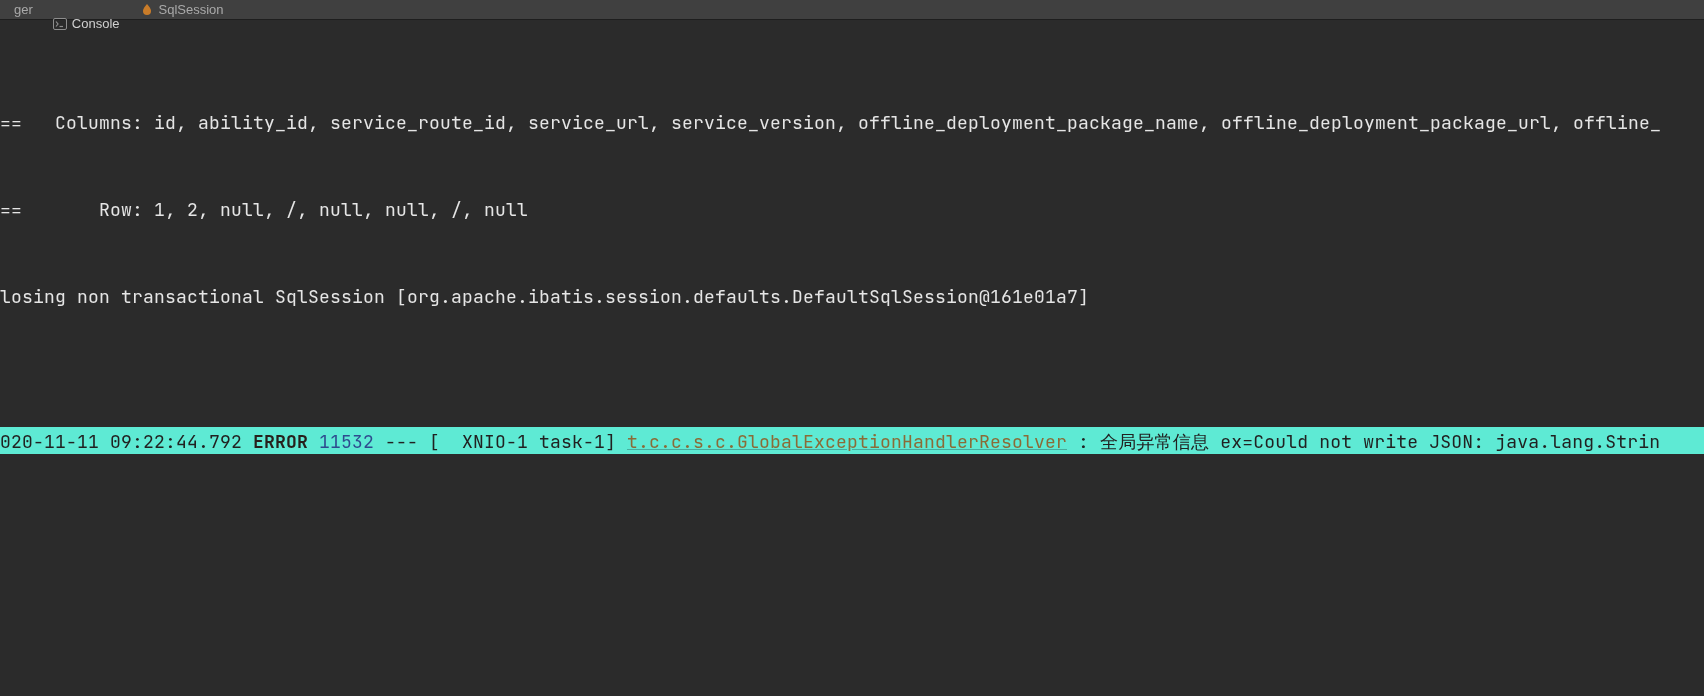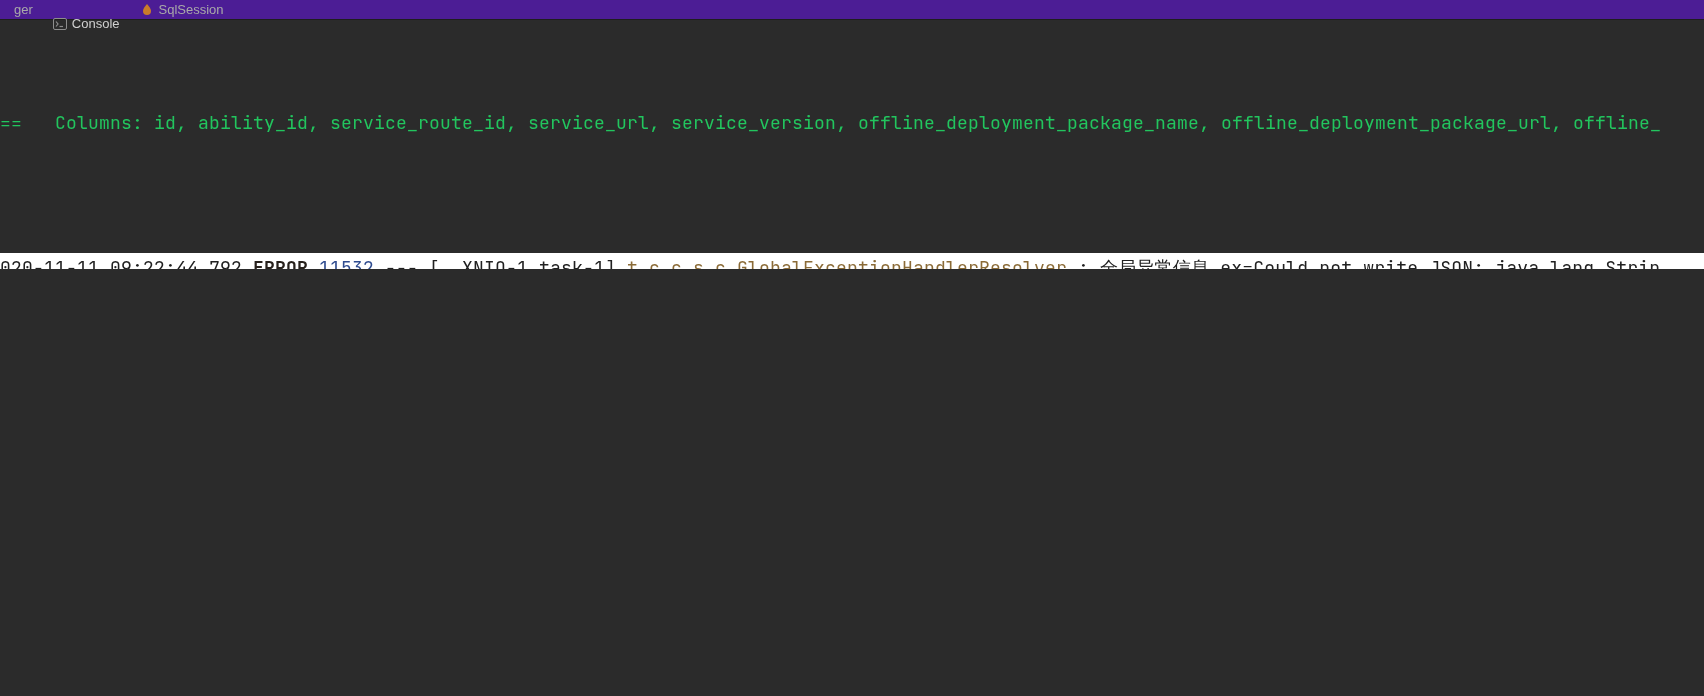--- a/index.html
+++ b/index.html
@@ -9,21 +9,21 @@
     font-family: "JetBrains Mono","Consolas","Menlo",monospace;
     font-size:18px;
     color:#BBBBBB;
     overflow:hidden;
   }
 
   
   .tabbar{
     display:flex; align-items:center;
     height:20px;
-    background:#4c1d95;
+    background:#404040;
     border-bottom:1px solid #1E1E1E;
     font-family:-apple-system,BlinkMacSystemFont,"Segoe UI",sans-serif;
     font-size:13px;
     color:#A9A9A9;
     padding-left:4px;
     user-select:none;
   }
   .tab{
     display:flex; align-items:center;
     padding:0 10px; height:100%;
@@ -33,29 +33,29 @@
 
   
   .console{
     white-space:pre;
     line-height:29px;
     letter-spacing:0.2px;
     padding-top:1px;
   }
   .ln{ display:flex; }
   .ln .txt{ white-space:pre; }
-  .white{ color:#22c55e; }
+  .white{ color:#e5e5e5; }
 
   
   .errband{
-    background:#ffffff;
+    background:#5eead4;
     color:#212121;
     line-height:29px;
     white-space:pre;
-    height:16px;
+    height:27px;
     overflow:hidden;
   }
   .errband .lvl  { color:#27211C; font-weight:600; }
   .errband .pid  { color:#2E4B8F; }
   .errband .logger{ color:#8B6B37; text-decoration:underline; text-decoration-color:rgba(0,0,0,.25);}
   .errband .msg  { color:#212121; }
 
   .gap{ height:29px; }
 </style>
 </head>
@@ -77,20 +77,22 @@
     <svg width="14" height="14" viewBox="0 0 14 14">
       <path d="M7 1 C7 1 3 5 3 8 a4 4 0 0 0 8 0 C11 5 7 1 7 1 Z" fill="#C97C29"></path>
     </svg>
     <span>SqlSession</span>
   </div>
 </div>
 
 <div class="console">
 
   <div class="ln"><span class="txt white">==   Columns: id, ability_id, service_route_id, service_url, service_version, offline_deployment_package_name, offline_deployment_package_url, offline_</span></div>
+  <div class="ln"><span class="txt white">==       Row: 1, 2, null, /, null, null, /, null</span></div>
+  <div class="ln"><span class="txt white">losing non transactional SqlSession [org.apache.ibatis.session.defaults.DefaultSqlSession@161e01a7]</span></div>
 
   
   <div class="errband"><span class="msg">020-11-11 09:22:44.792</span> <span class="lvl">ERROR</span> <span class="pid">11532</span><span class="msg"> --- [  XNIO-1 task-1] </span><span class="logger">t.c.c.s.c.GlobalExceptionHandlerResolver</span><span class="msg"> : </span><span class="msg">全局异常信息 ex=Could not write JSON: java.lang.Strin</span></div>
 
   <div class="gap"></div>
 
   
   
 
   

